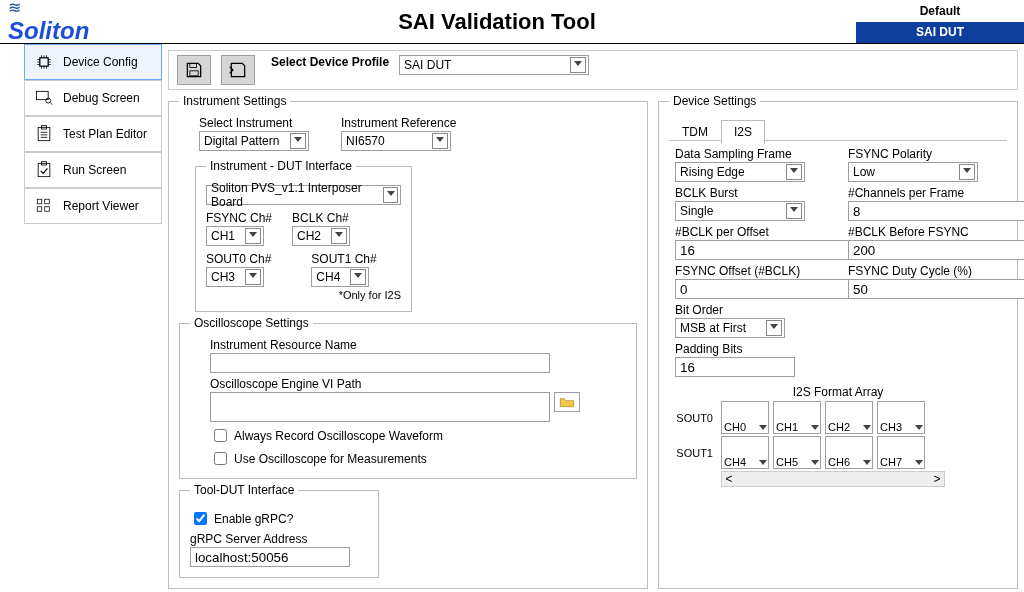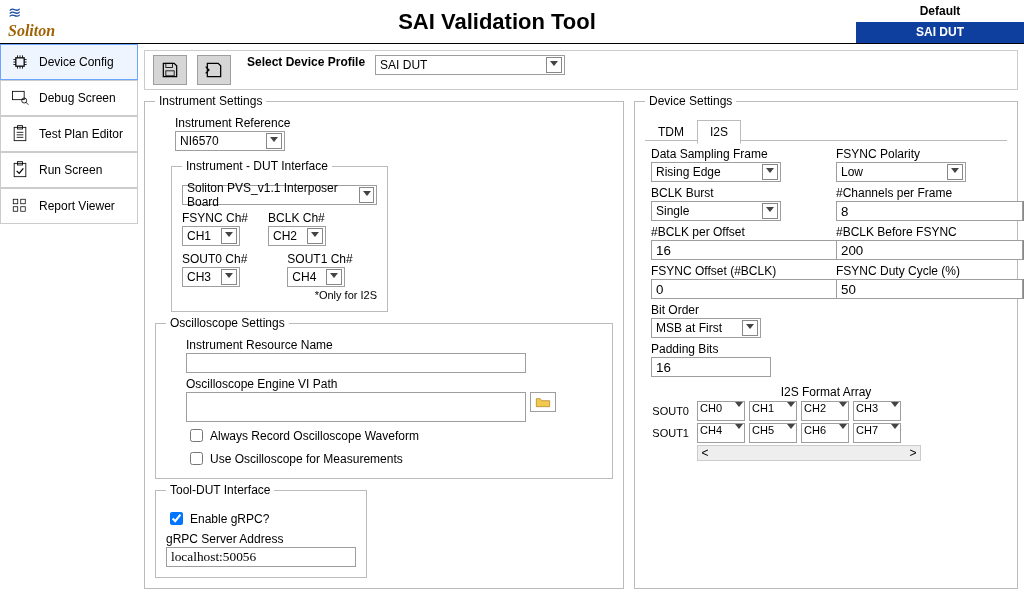--- a/index.html
+++ b/index.html
@@ -1,24 +1,24 @@
 <!DOCTYPE html>
 <html><head>
 <meta charset="utf-8">
 <style>
   * { box-sizing: border-box; font-family: "Segoe UI", Tahoma, sans-serif; }
   body { margin:0; padding:0; width:1024px; height:592px; background:#fff; overflow:hidden; font-size:12px; }
   .topbar { display:flex; align-items:center; height:44px; border-bottom:1px solid #000; }
   .logo { width:138px; padding:4px 8px; }
-  .logo-mark { font-size:16px; font-style:italic; color:#a16207; font-weight:bold;font-family:Liberation Serif, serif; }
+  .logo-mark { font-size:24px; font-style:italic; color:#1d4ed8; font-weight:bold; }
   .title { flex:1; text-align:center; font-size:22px; font-weight:bold; color:#000; }
   .status-col { width:168px; display:flex; flex-direction:column; align-self:stretch; }
   .status-default { flex:1; display:flex; align-items:center; justify-content:center; font-weight:bold; }
   .status-dut { flex:1; display:flex; align-items:center; justify-content:center; background:#0f3f9e; color:#fff; font-weight:bold; }
-  .main { display:flex; height:548px; }
+  .main { display:flex; height:548px;margin-left:24px; }
   .sidebar { width:138px; background:#fff; }
   .sb-item { height:36px; display:flex; align-items:center; gap:8px; padding:0 8px; border:1px solid #ccc; cursor:pointer; margin:0; }
   .sb-item.active { border:1px solid #6aa6ff; background:#eef5ff; }
   .sb-item .icon { width:22px; display:flex; align-items:center; justify-content:center; }
   .content { flex:1; padding:6px; display:flex; flex-direction:column; gap:4px; }
   .toolbar-row { display:flex; align-items:flex-start; gap:10px; border:1px solid #ccc; padding:4px 8px; height:42px; }
   .tool-btn { width:34px; height:30px; background:#d6d6d6; border:1px solid #9e9e9e; display:flex; align-items:center; justify-content:center; cursor:pointer; }
   .tool-btn svg { width:20px; height:20px; }
   .profile-label { font-weight:bold; margin-left:6px; }
   .select { height:20px; border:1px solid #9e9e9e; background:#fff; display:inline-flex; align-items:center; justify-content:space-between; padding:0 2px 0 4px; position:relative; cursor:pointer; }
@@ -45,21 +45,21 @@
   .grid2 { display:grid; grid-template-columns: 1fr 1fr; gap:4px 20px; }
   .full { grid-column:1 / span 2; }
   .spin { display:flex; width:130px; }
   .spin input { flex:1; height:20px; border:1px solid #9e9e9e; padding:0 4px; }
   .spin .btns { width:16px; display:flex; flex-direction:column; }
   .spin .btns div { flex:1; border:1px solid #888; display:flex; align-items:center; justify-content:center; }
   .spin .btns svg { width:6px; height:6px; }
   .narrow-input { width:120px; height:20px; border:1px solid #9e9e9e; padding:0 4px; }
   .format-row { display:flex; align-items:center; gap:4px; }
   .format-row .rl { width:42px; font-size:11px; text-align:right; padding-right:4px; }
-  .format-sel { width:48px; height:20px; border:1px solid #9e9e9e; display:flex; align-items:flex-start; justify-content:space-between; padding:0 1px 0 2px; font-size:11px; }
+  .format-sel { width:48px; height:33px; border:1px solid #9e9e9e; display:flex; align-items:flex-end; justify-content:space-between; padding:0 1px 0 2px; font-size:11px; }
   .scrollbar-h { height:16px; background:#eee; border:1px solid #ccc; display:flex; justify-content:space-between; align-items:center; }
   .scrollbar-h div { width:14px; text-align:center; }
 </style>
 </head>
 <body>
 
 <svg width="0" height="0" style="position:absolute">
   <defs>
     <g id="chev-d">
         <path d="M0 0 L8 0 L4 5 Z" fill="#444"></path>
@@ -160,20 +160,31 @@
             </svg>
           </span>
       </div>
     </div>
 
     <div class="panels">
       <fieldset class="left-panel">
         <legend>Instrument Settings</legend>
         <div class="inst-row" style="padding-left:20px;">
           <div class="field">
+            <label>Select Instrument</label>
+            <div class="select narrow-sel">
+                <span>Digital Pattern</span>
+                <span class="arrow">
+                  <svg>
+                    <use href="#chev-d"></use>
+                  </svg>
+                </span>
+              </div>
+          </div>
+          <div class="field">
             <label>Instrument Reference</label>
             <div class="select narrow-sel">
                 <span>NI6570</span>
                 <span class="arrow">
                   <svg>
                     <use href="#chev-d"></use>
                   </svg>
                 </span>
               </div>
           </div>
@@ -255,21 +266,21 @@
         </fieldset>
 
         <fieldset style="margin-top:4px; width:200px;">
           <legend style="border:0">Tool-DUT Interface</legend>
           <div class="checkbox-line">
               <input type="checkbox" checked="" style="">
               <span>Enable gRPC?</span>
             </div>
           <div class="field" style="margin-top:4px;">
             <label>gRPC Server Address</label>
-            <input class="narrow-input" style="width: 190px; font-family: Liberation Serif, serif;" value="localhost:50056">
+            <input class="narrow-input" style="width: 160px;" value="localhost:50056">
           </div>
         </fieldset>
       </fieldset>
 
       <fieldset class="right-panel">
         <legend>Device Settings</legend>
         <div class="tabhdr">
           <div class="tab">TDM</div>
           <div class="tab active">I2S</div>
         </div>

